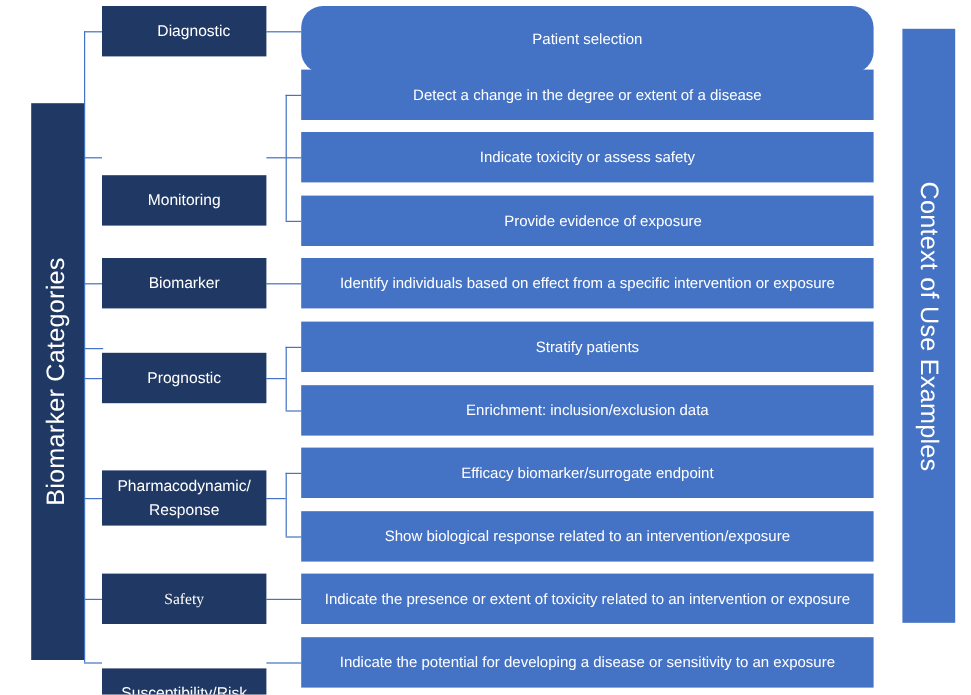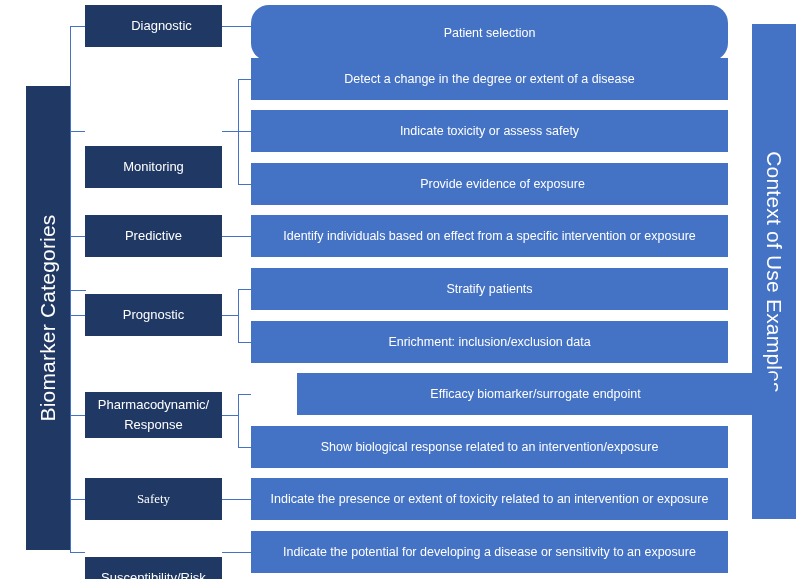--- a/index.html
+++ b/index.html
@@ -147,21 +147,21 @@
 
   <div class="cat-box" style="top:5px; height:42px;padding-left:20px;">
     <span>Diagnostic</span>
   </div>
 
   <div class="cat-box" style="top:110px; height:42px;margin-top:36px;">
     <span>Monitoring</span>
   </div>
 
   <div class="cat-box" style="top:215px; height:42px;">
-    <span>Predictive</span>
+    <span>Biomarker</span>
   </div>
 
   <div class="cat-box" style="top:294px; height:42px;">
     <span>Prognostic</span>
   </div>
 
   <div class="cat-box" style="top:392px; height:46px; flex-direction:column;text-align:center;">
     <span>Pharmacodynamic/</span>
     <span>Response</span>
   </div>
@@ -195,21 +195,21 @@
   </div>
 
   <div class="ex-box" style="top:268px; height:42px;">
     <span>Stratify patients</span>
   </div>
 
   <div class="ex-box" style="top:321px; height:42px;">
     <span>Enrichment: inclusion/exclusion data</span>
   </div>
 
-  <div class="ex-box" style="top:373px; height:42px;margin-left:46px;">
+  <div class="ex-box" style="top:373px; height:42px;">
     <span>Efficacy biomarker/surrogate endpoint</span>
   </div>
 
   <div class="ex-box" style="top:426px; height:42px;">
     <span>Show biological response related to an intervention/exposure</span>
   </div>
 
   <div class="ex-box" style="top:478px; height:42px;">
     <span>Indicate the presence or extent of toxicity related to an intervention or exposure</span>
   </div>

